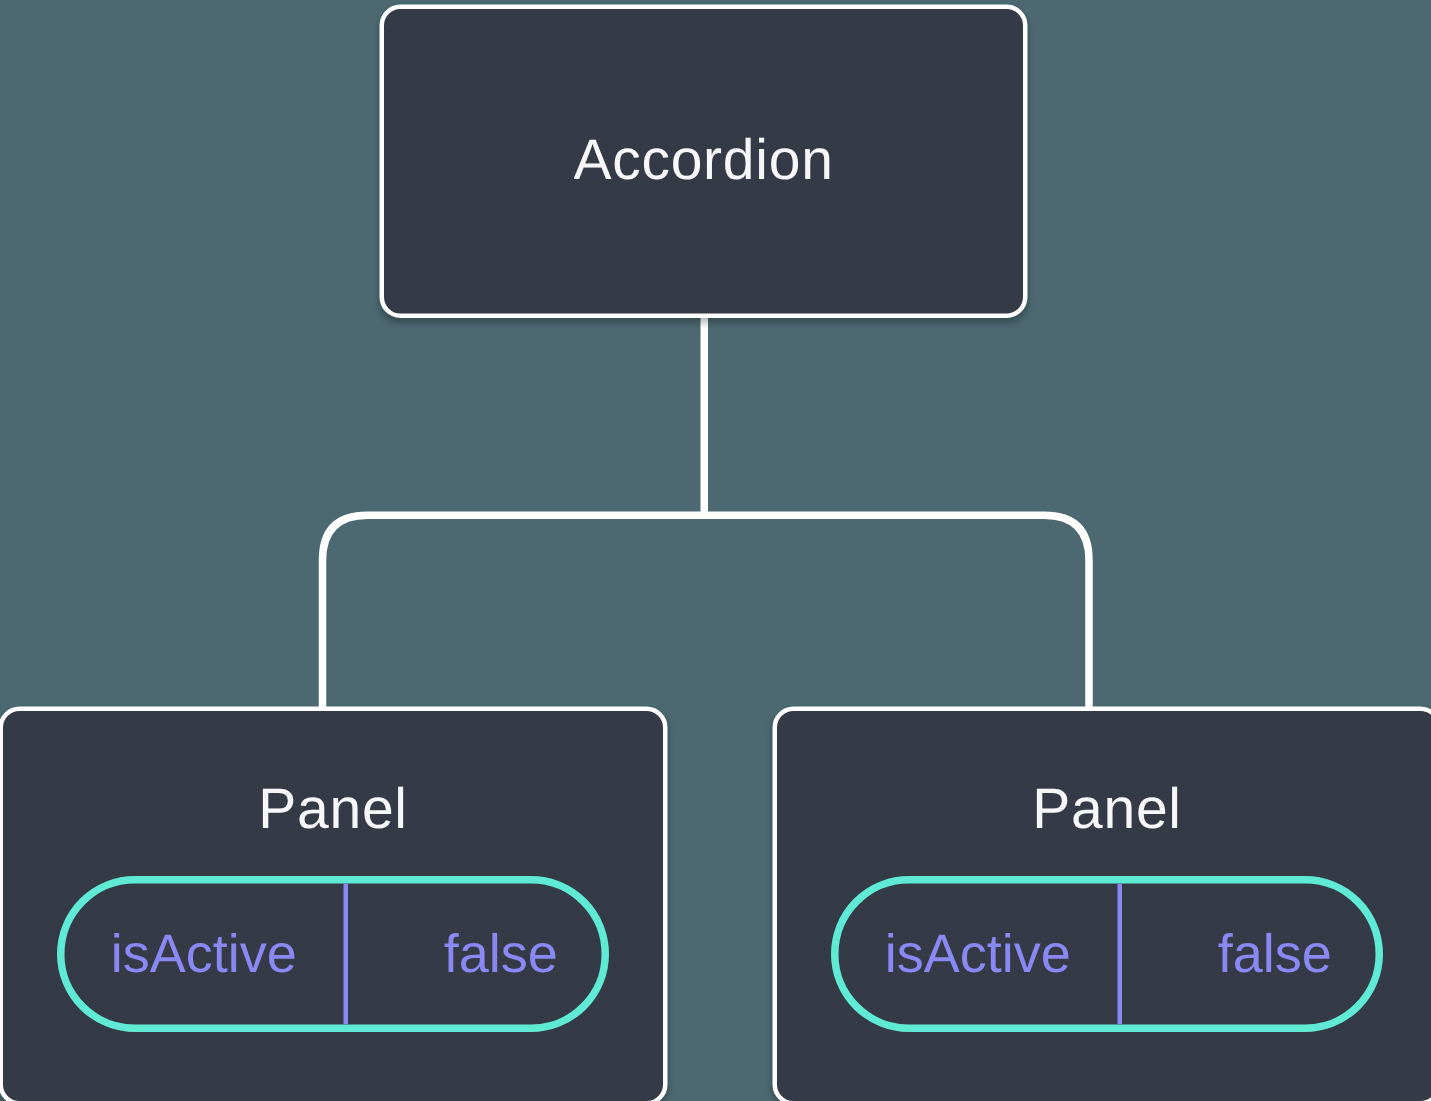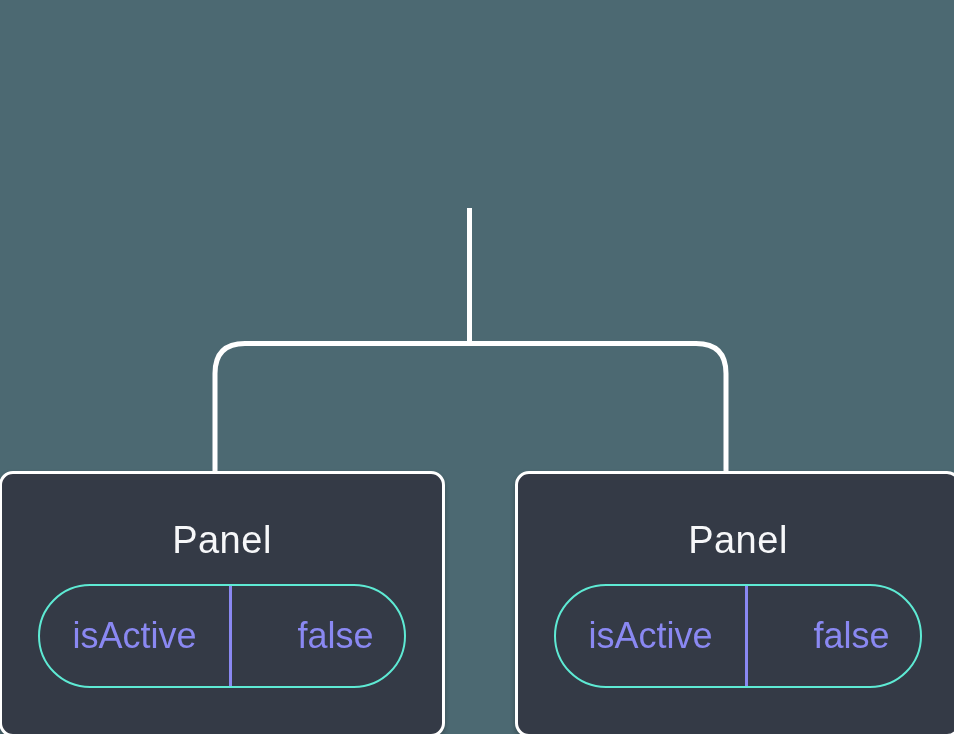--- a/index.html
+++ b/index.html
@@ -54,21 +54,21 @@
     font-weight: 500;
     letter-spacing: 0.5px;
     line-height: 1.15;
     white-space: nowrap;
   }
   .state-pill {
     margin-top: 21px;
     box-sizing: border-box;
     width: 368px;
     height: 104px;
-    border: 2px solid #5eead4;
+    border: 5px solid #5eead4;
     border-radius: 52px;
     display: flex;
     align-items: stretch;
     overflow: hidden;
     justify-content: flex-end;
   }
   .pill-cell {
     display: flex;
     align-items: center;
     justify-content: center;
@@ -91,20 +91,23 @@
 
 <div class="stage">
 
   <svg class="connectors" viewBox="0 0 954 734" xmlns="http://www.w3.org/2000/svg" aria-hidden="true">
 
     <path d="M 469.5 208 L 469.5 344" fill="none" stroke="#FFFFFF" stroke-width="5"></path>
 
     <path d="M 215 473 L 215 373.5 Q 215 343.5 245 343.5 L 696 343.5 Q 726 343.5 726 373.5 L 726 473" fill="none" stroke="#FFFFFF" stroke-width="5"></path>
   </svg>
 
+  <div class="node node-root">
+    <span class="node-label">Accordion</span>
+  </div>
 
   <div class="node node-panel node-panel-1">
     <span class="node-label">Panel</span>
     <div class="state-pill">
       <span class="pill-cell pill-key">isActive</span>
       <span class="pill-cell pill-value">false</span>
     </div>
   </div>
 
   <div class="node node-panel node-panel-2">

